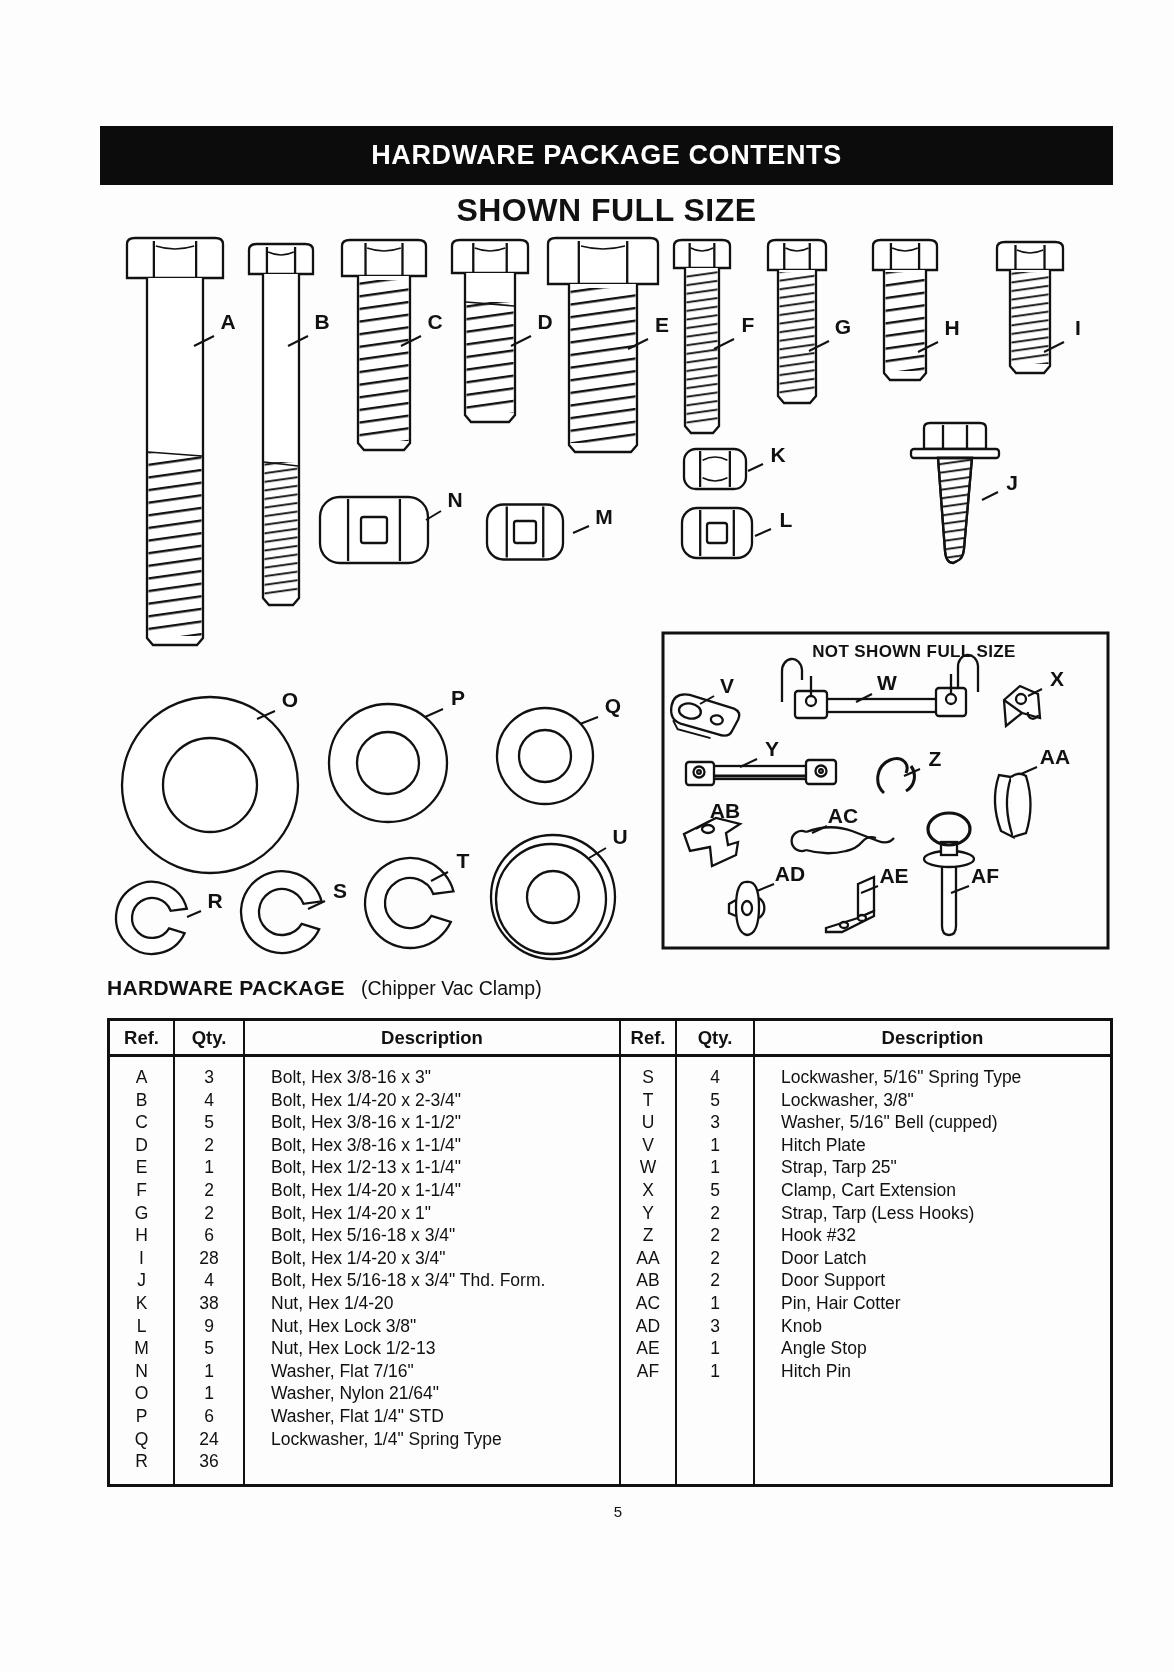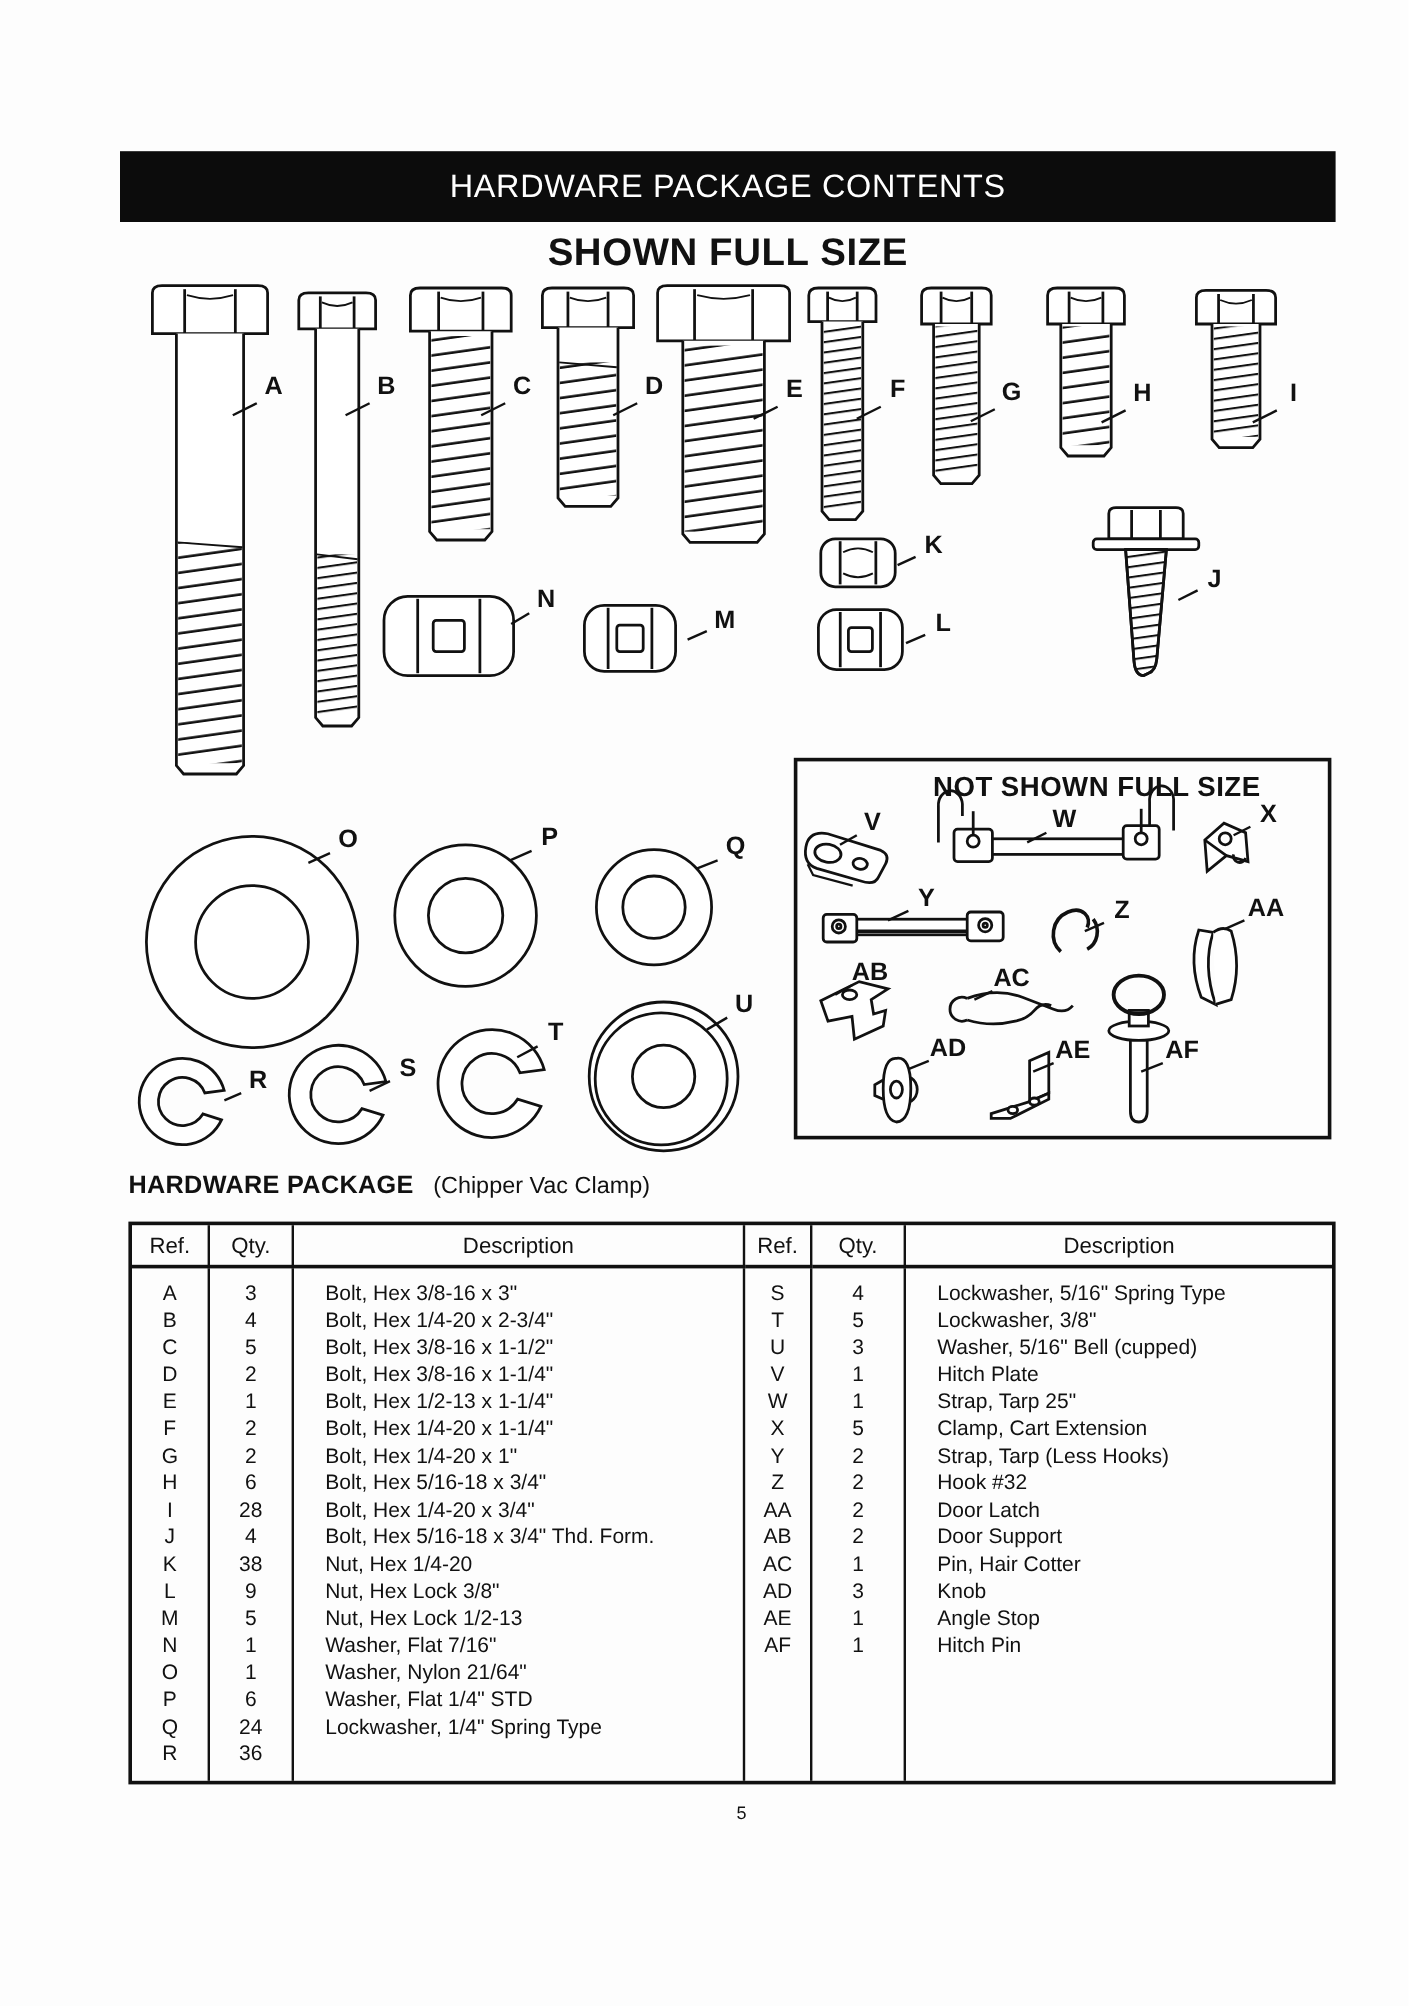--- a/index.html
+++ b/index.html
@@ -1,33 +1,33 @@
 <!DOCTYPE html>
 <html><head>
 <meta charset="utf-8">
 <style>
   html,body{margin:0;padding:0;background:#fff;}
   .page{position:relative;width:1174px;height:1672px;background:#fdfdfd;color:#111;
         font-family:"Liberation Sans",sans-serif;overflow:hidden;}
   .titlebar{position:absolute;left:100px;top:126px;width:1013px;height:59px;background:#0c0c0c;
             color:#fff;display:flex;align-items:center;justify-content:center;
-            font-weight:normal;font-size:27px;letter-spacing:.6px;}
+            font-weight:bold;font-size:27px;letter-spacing:.6px;}
   .shown{position:absolute;left:100px;top:192px;width:1013px;text-align:center;
          font-weight:bold;font-size:32px;letter-spacing:.5px;}
   svg.diagram{position:absolute;left:0;top:0;}
   .lbl{position:absolute;transform:translate(-50%,-50%);font-weight:bold;font-size:21px;white-space:nowrap;}
   .nsbox-title{position:absolute;left:663px;top:642px;width:502px;text-align:center;
-               font-weight:bold;font-size:23px;letter-spacing:.4px;}
+               font-weight:bold;font-size:17px;letter-spacing:.4px;}
   .hwheading{position:absolute;left:107px;top:976px;font-size:19.5px;}
   .hwheading b{font-size:21px;letter-spacing:.3px;}
   .hwtable{position:absolute;left:107px;top:1018px;width:1006px;height:469px;
            border:3px solid #111;box-sizing:border-box;display:grid;
            grid-template-columns:65px 70px 376px 56px 78px 1fr;grid-template-rows:36px 1fr;}
   .th{border-bottom:3px solid #111;display:flex;align-items:center;justify-content:center;
-      font-weight:normal;font-size:18.5px;}
+      font-weight:bold;font-size:18.5px;}
   .vr{border-right:2.5px solid #111;}
   .col{padding-top:9px;font-size:17.5px;line-height:22.6px;}
   .col.c{text-align:center;}
   .col.d{padding-left:26px;}
   .trow{height:22.6px;white-space:nowrap;}
   .pageno{position:absolute;left:598px;top:1503px;width:40px;text-align:center;font-size:15px;}
 </style>
 </head>
 <body>
 

